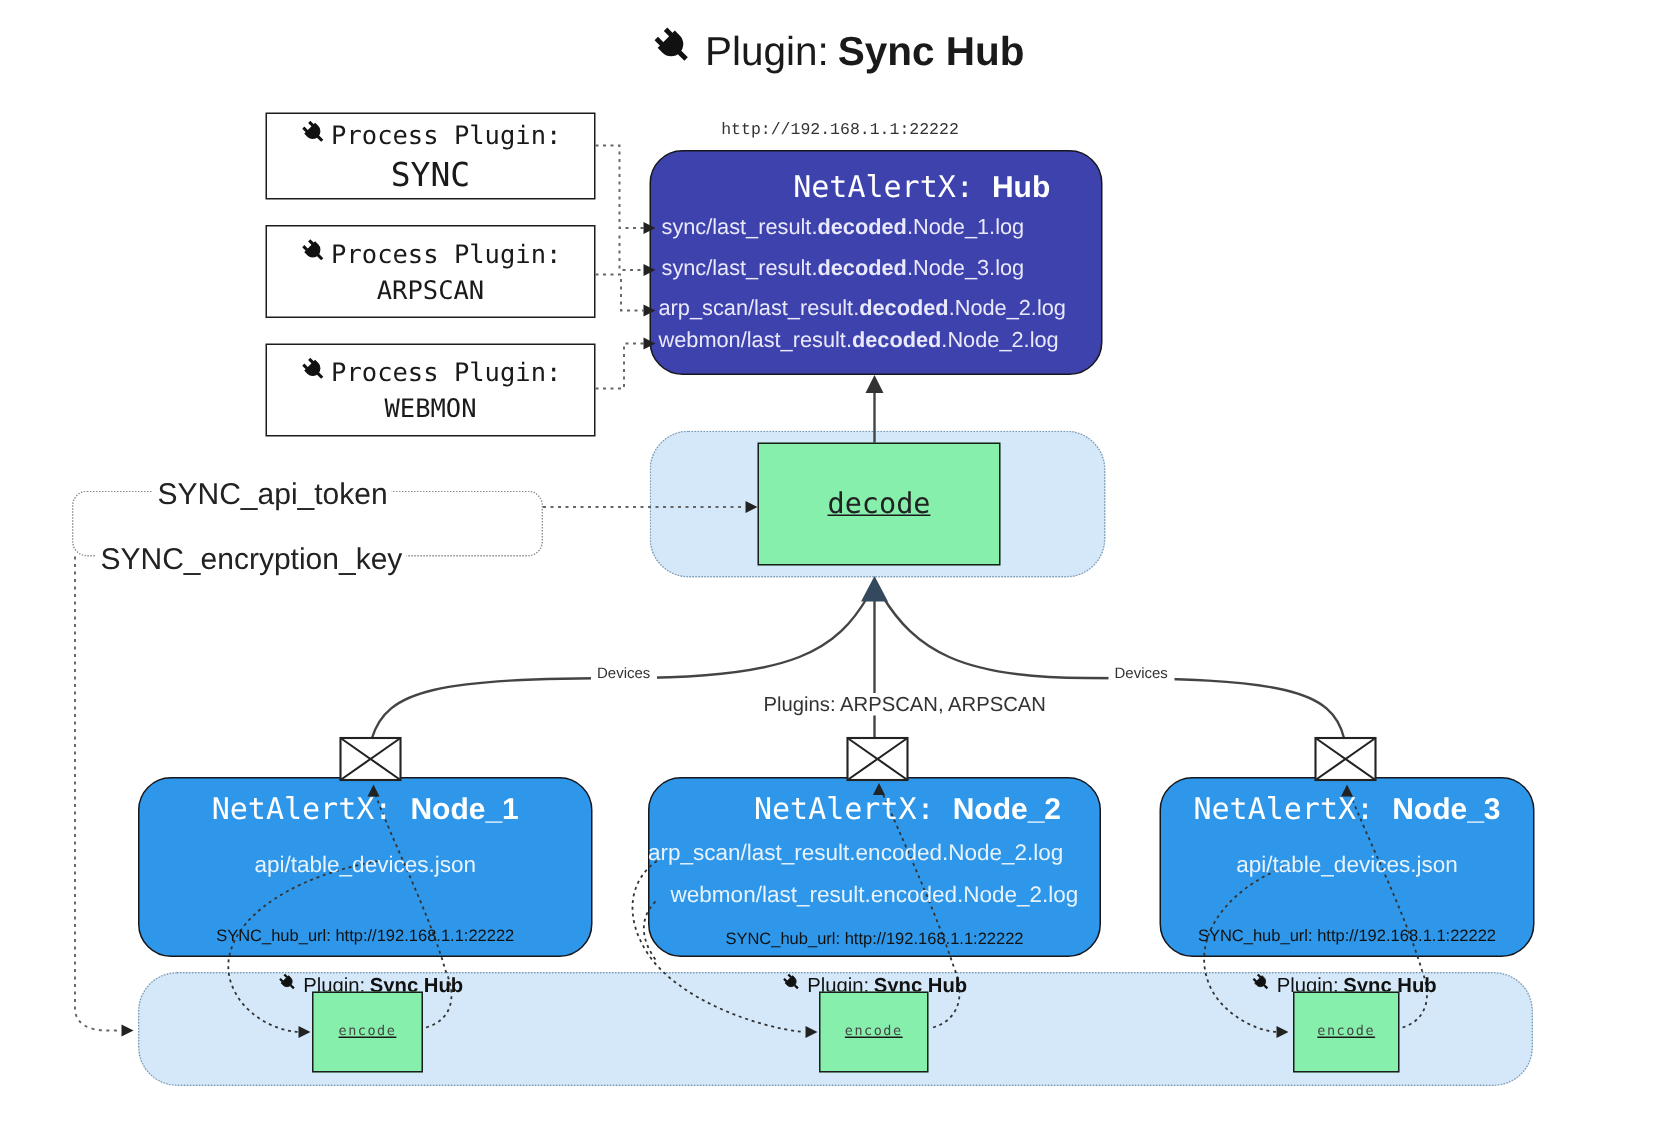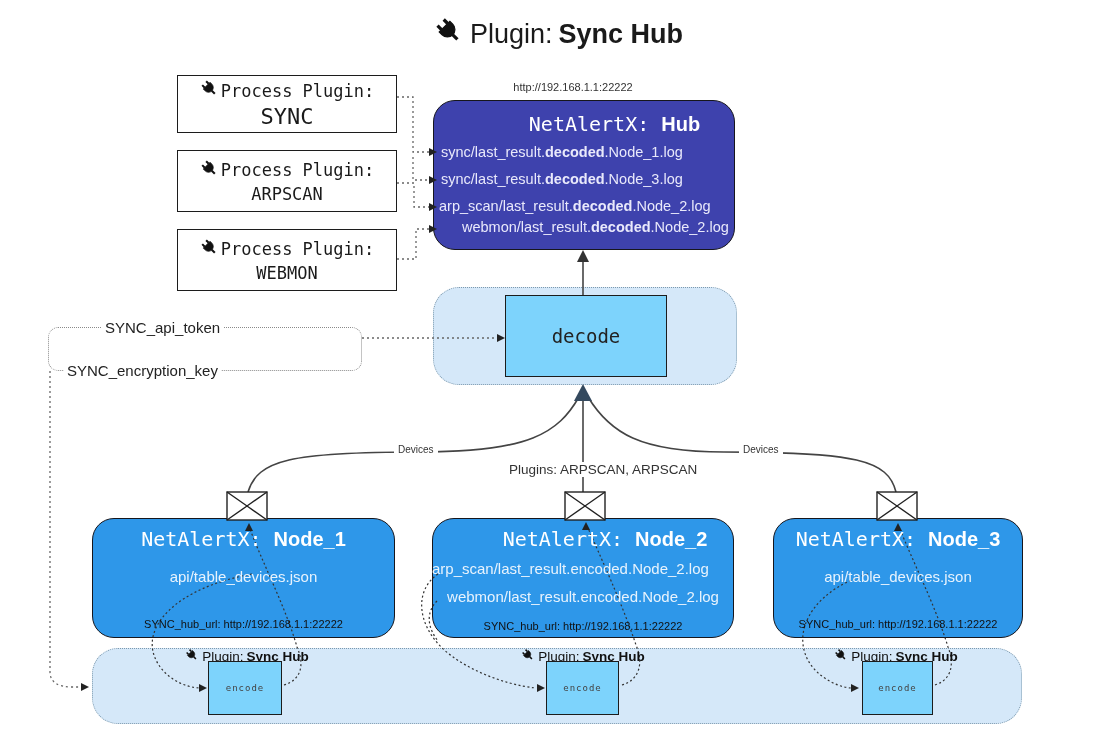--- a/index.html
+++ b/index.html
@@ -9,33 +9,33 @@
   .mono{font-family:"DejaVu Sans Mono",monospace;}
   .sansb{font-family:"Liberation Sans",sans-serif;font-weight:700;}
   .center{text-align:center;}
   .layerA{z-index:0;}
   svg.overlay{position:absolute;left:0;top:0;z-index:1;pointer-events:none;}
   .layerC{z-index:2;}
   
   .panel{background:#d5e8f9;border:1.6px dotted #7d99ad;border-radius:26px;box-sizing:border-box;}
   .hubbox{background:#3e42ad;border:1.6px solid #16161d;border-radius:22px;box-sizing:border-box;}
   .nodebox{background:#2e97e9;border:1.6px solid #16161d;border-radius:22px;box-sizing:border-box;}
-  .whitebox{background:#7dd3fc;border:1.8px solid #1c1c1c;box-sizing:border-box;
-            display:flex;align-items:center;justify-content:center;}
+  .whitebox{background:#86efac;border:1.8px solid #1c1c1c;box-sizing:border-box;
+            display:flex;align-items:center;justify-content:center;text-decoration:underline;}
   .procbox{background:#fff;border:1.6px solid #1c1c1c;box-sizing:border-box;
            display:flex;flex-direction:column;align-items:center;justify-content:center;gap:2px;}
   .tokenrect{border:1.3px dotted #8a8a8a;border-radius:10px;box-sizing:border-box;}
   
   .hubline{font-size:14.5px;color:#e9e9fb;white-space:nowrap;}
   .hubline b, .ntitle b{font-family:"Liberation Sans",sans-serif;font-weight:700;}
   .ntitle{font-size:20px;color:#ffffff;white-space:nowrap;}
   .nline{font-size:15px;color:#e8f3fd;white-space:nowrap;text-align:center;}
   .nurl{font-size:11px;color:#111;white-space:nowrap;}
   .edge-label{background:#fff;padding:0 4px;font-size:10px;color:#333;white-space:nowrap;}
-  .token-label{background:#fff;padding:0 3px;font-size:15px;color:#222;white-space:nowrap;}
+  .token-label{background:#fff;padding:0 3px;font-size:20px;color:#222;white-space:nowrap;}
   .bandlabel{display:flex;align-items:center;justify-content:center;gap:3px;
              font-size:13.5px;color:#111;white-space:nowrap;}
   .plug{display:inline-block;color:#111;flex:0 0 auto;}
   .titlerow{display:flex;align-items:center;justify-content:center;gap:6px;font-size:27px;color:#1a1a1a;}
 </style>
 </head>
 <body>
 
 <div id="canvas">
 
@@ -164,27 +164,27 @@
               <path d="M6 7 h12 v3.2 c0 3.3 -2.7 6 -6 6 s-6 -2.7 -6 -6 Z"></path>
               <path d="M12 16 v5.5" stroke-width="2.6" fill="none"></path>
             </g>
           </svg>
       </span>
       <span>Process Plugin:</span>
     </div>
     <div class="mono" style="font-size:17px;">WEBMON</div>
   </div>
 
-  <div class="abs layerC center" style="left:422px;top:81px;width:302px;font-size:11px;color:#333;">http://192.168.1.1:22222</div>
+  <div class="abs layerC center" style="left:409px;top:81px;width:302px;font-size:11px;color:#333;font-family:Liberation Mono, monospace;">http://192.168.1.1:22222</div>
   <div class="abs layerC center ntitle" style="left:433px;top:112px;width:363px;"><span class="mono">NetAlertX: </span><b>Hub</b></div>
 
   <div class="abs layerC hubline" style="left:441px;top:144px;"><span>sync/last_result.</span><b>decoded</b><span>.Node_1.log</span></div>
   <div class="abs layerC hubline" style="left:441px;top:171px;"><span>sync/last_result.</span><b>decoded</b><span>.Node_3.log</span></div>
   <div class="abs layerC hubline" style="left:439px;top:198px;"><span>arp_scan/last_result.</span><b>decoded</b><span>.Node_2.log</span></div>
-  <div class="abs layerC hubline" style="left:462px;top:219px;"><span>webmon/last_result.</span><b>decoded</b><span>.Node_2.log</span></div>
+  <div class="abs layerC hubline" style="left:439px;top:219px;"><span>webmon/last_result.</span><b>decoded</b><span>.Node_2.log</span></div>
 
   <div class="abs layerC whitebox" style="left:505px;top:295px;width:162px;height:82px;border-width:1.6px;">
     <span class="mono" style="font-size:19px;color:#222;">decode</span>
   </div>
 
   <div class="abs layerC token-label" style="left:102px;top:319px;">SYNC_api_token</div>
   <div class="abs layerC token-label" style="left:64px;top:362px;">SYNC_encryption_key</div>
 
   <div class="abs layerC edge-label" style="left:394px;top:444px;">Devices</div>
   <div class="abs layerC edge-label" style="left:739px;top:444px;">Devices</div>

